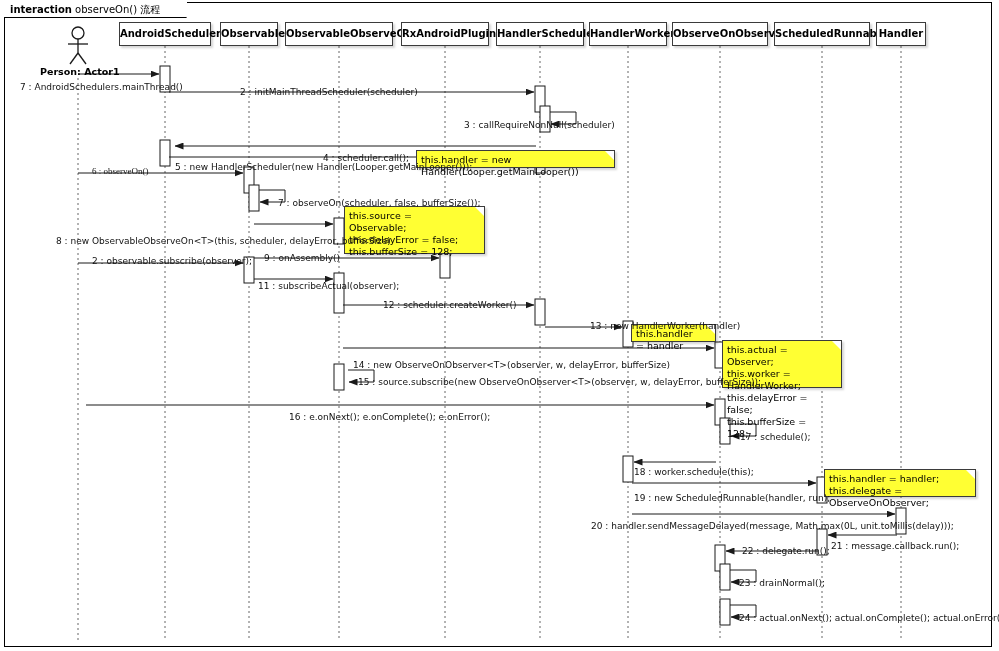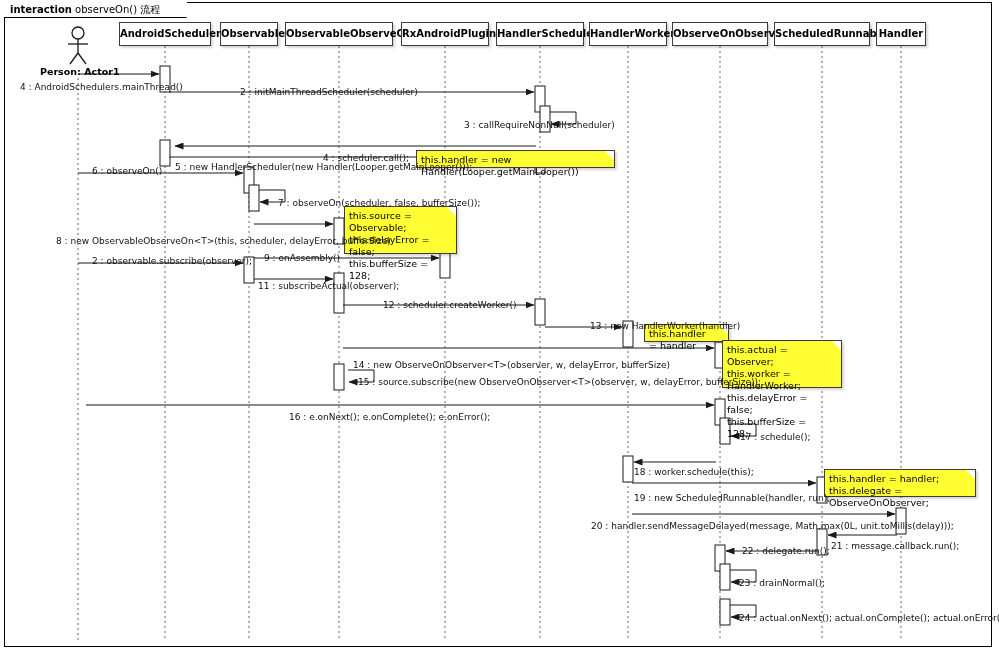--- a/index.html
+++ b/index.html
@@ -128,50 +128,50 @@
       <div class="pbox" style="left: 589px; top: 22px; width: 78px;"><span>HandlerWorker</span></div>
       <div class="pbox" style="left: 672px; top: 22px; width: 96px;"><span>ObserveOnObserver</span></div>
       <div class="pbox" style="left: 774px; top: 22px; width: 96px;"><span>ScheduledRunnable</span></div>
       <div class="pbox" style="left: 876px; top: 22px; width: 50px;"><span>Handler</span></div>
     </div>
   <div id="note-layer">
       <div class="note" style="left: 416px; top: 150px; width: 199px; height: 18px;">
         <div>this.handler = new Handler(Looper.getMainLooper())</div>
         <span class="fold"></span>
       </div>
-      <div class="note" style="left: 344px; top: 206px; width: 113px; height: 48px;">
+      <div class="note" style="left: 344px; top: 206px; width: 141px; height: 48px;">
         <div>this.source = Observable;</div>
         <div>this.delayError = false;</div>
         <div>this.bufferSize = 128;</div>
         <span class="fold"></span>
       </div>
-      <div class="note" style="left: 631px; top: 324px; width: 85px; height: 18px; margin-left: 13px;">
+      <div class="note" style="left: 631px; top: 324px; width: 85px; height: 18px;">
         <div>this.handler = handler</div>
         <span class="fold"></span>
       </div>
       <div class="note" style="left: 722px; top: 340px; width: 120px; height: 48px;">
         <div>this.actual = Observer;</div>
         <div>this.worker = HandlerWorker;</div>
         <div>this.delayError = false;</div>
         <div>this.bufferSize = 128;</div>
         <span class="fold"></span>
       </div>
       <div class="note" style="left: 824px; top: 469px; width: 152px; height: 28px;">
         <div>this.handler = handler;</div>
         <div>this.delegate = ObserveOnObserver;</div>
         <span class="fold"></span>
       </div>
     </div>
   <div id="message-layer">
-      <div class="msg" style="left: 20px; top: 82px;">4 : AndroidSchedulers.mainThread()</div>
+      <div class="msg" style="left: 20px; top: 82px;">7 : AndroidSchedulers.mainThread()</div>
       <div class="msg" style="left: 240px; top: 87px;">2 : initMainThreadScheduler(scheduler)</div>
       <div class="msg" style="left: 464px; top: 120px;">3 : callRequireNonNull(scheduler)</div>
       <div class="msg" style="left: 283px; top: 153px; margin-left: 40px;">4 : scheduler.call();</div>
       <div class="msg" style="left: 175px; top: 162px;">5 : new HandlerScheduler(new Handler(Looper.getMainLooper()));</div>
-      <div class="msg" style="left: 92px; top: 166px;">6 : observeOn()</div>
+      <div class="msg" style="left: 92px; top: 166px; font-family: Liberation Serif, serif;">6 : observeOn()</div>
       <div class="msg" style="left: 278px; top: 198px;">7 : observeOn(scheduler, false, bufferSize());</div>
       <div class="msg" style="left: 56px; top: 236px;">8 : new ObservableObserveOn&lt;T&gt;(this, scheduler, delayError, bufferSize)</div>
       <div class="msg" style="left: 264px; top: 253px;">9 : onAssembly()</div>
       <div class="msg" style="left: 92px; top: 256px;">2 : observable.subscribe(observer);</div>
       <div class="msg" style="left: 258px; top: 281px;">11 : subscribeActual(observer);</div>
       <div class="msg" style="left: 383px; top: 300px;">12 : scheduler.createWorker()</div>
       <div class="msg" style="left: 546px; top: 321px; margin-left: 44px;">13 : new HandlerWorker(handler)</div>
       <div class="msg" style="left: 353px; top: 360px;">14 : new ObserveOnObserver&lt;T&gt;(observer, w, delayError, bufferSize)</div>
       <div class="msg" style="left: 358px; top: 377px;">15 : source.subscribe(new ObserveOnObserver&lt;T&gt;(observer, w, delayError, bufferSize));</div>
       <div class="msg" style="left: 289px; top: 412px;">16 : e.onNext();  e.onComplete();  e.onError();</div>

